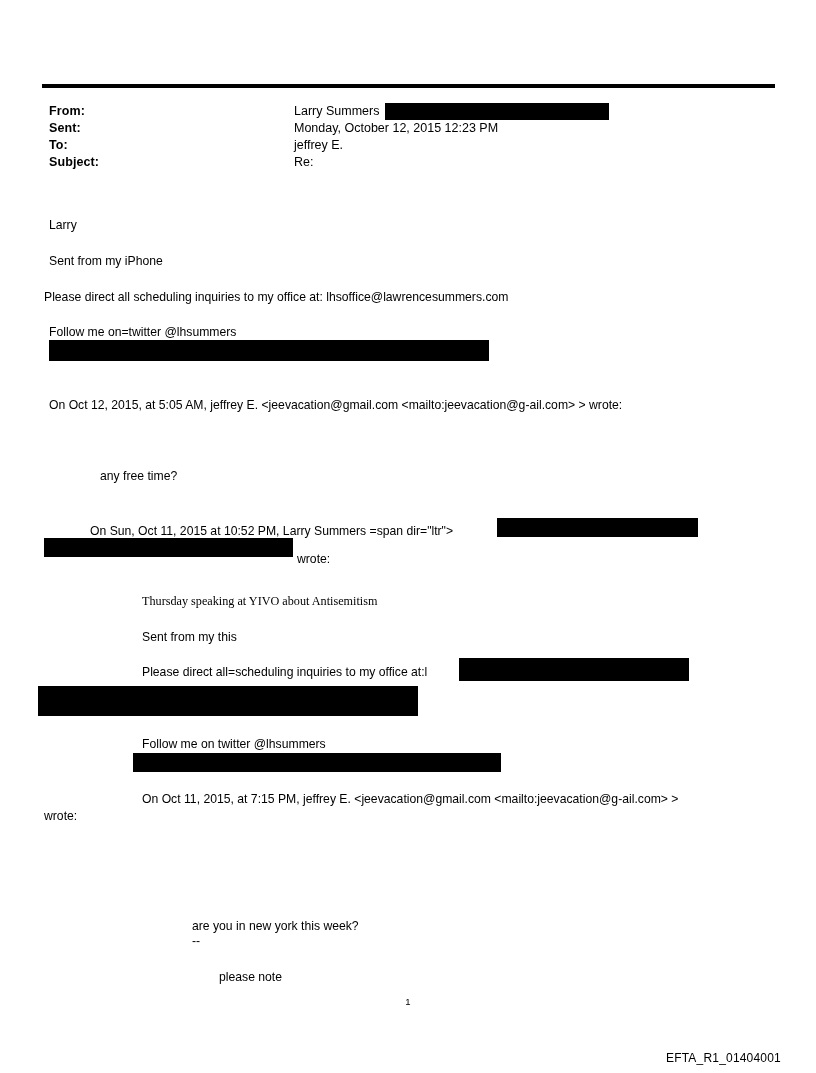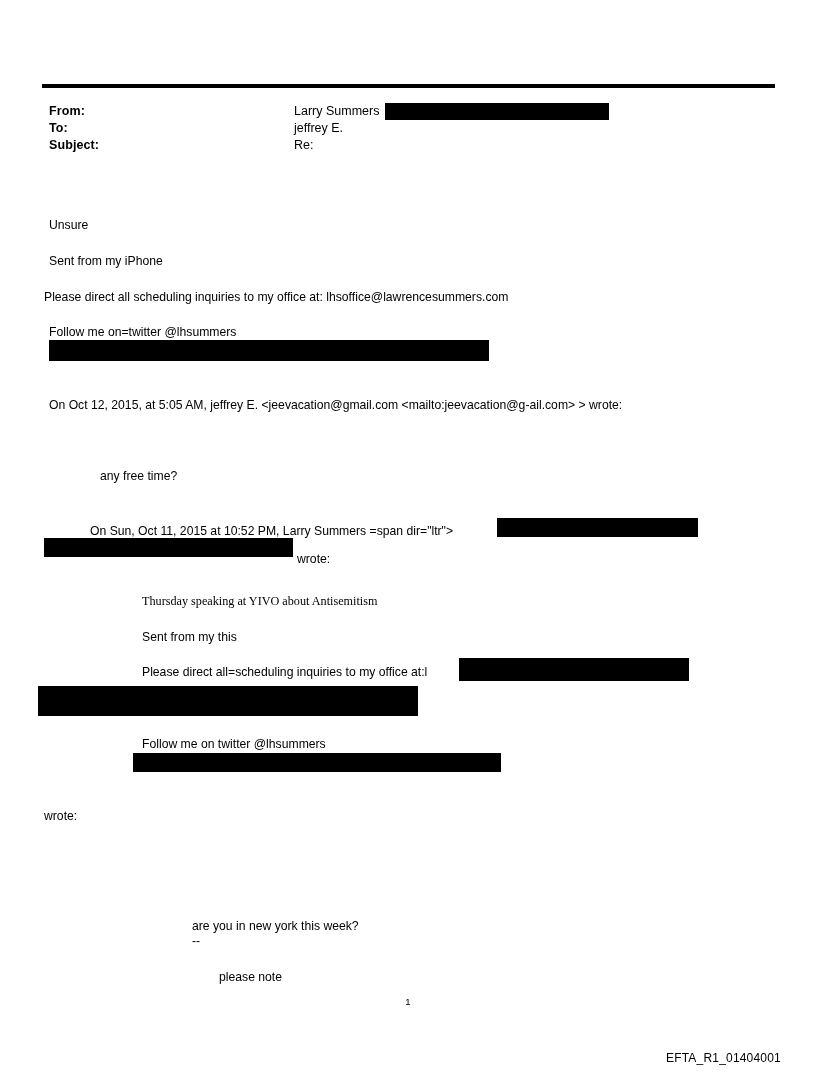--- a/index.html
+++ b/index.html
@@ -89,30 +89,34 @@
 
   <div class="rule"></div>
 
   <div class="hdr">
     <div class="hdr-row">
       <span class="hdr-label">From:</span>
       <span class="hdr-value">Larry Summers</span>
       <span class="redact" style="left:343px; top:-1px; width:224px; height:17px;"></span>
     </div>
     <div class="hdr-row">
+      <span class="hdr-label">Sent:</span>
+      <span class="hdr-value">Monday, October 12, 2015 12:23 PM</span>
+    </div>
+    <div class="hdr-row">
       <span class="hdr-label">To:</span>
       <span class="hdr-value">jeffrey E.</span>
     </div>
     <div class="hdr-row">
       <span class="hdr-label">Subject:</span>
       <span class="hdr-value">Re:</span>
     </div>
   </div>
 
-  <div class="body-text" style="left:49px; top:217px;">Unsure</div>
+  <div class="body-text" style="left:49px; top:217px;">Larry</div>
   <div class="body-text" style="left:49px; top:253px;">Sent from my iPhone</div>
   <div class="body-text" style="left:44px; top:289px;">Please direct all scheduling inquiries to my office at: lhsoffice@lawrencesummers.com</div>
   <div class="body-text" style="left:49px; top:324px;">Follow me on=twitter @lhsummers</div>
   <span class="redact" style="left:49px; top:340px; width:440px; height:21px;"></span>
 
   <div class="body-text" style="left:49px; top:397px;">On Oct 12, 2015, at 5:05 AM, jeffrey E. &lt;jeevacation@gmail.com &lt;mailto:jeevacation@g-ail.com&gt; &gt; wrote:</div>
 
   <div class="body-text" style="left:100px; top:468px;">any free time?</div>
 
   <div class="body-text" style="left:90px; top:523px;">On Sun, Oct 11, 2015 at 10:52 PM, Larry Summers =span dir="ltr"&gt;</div>
@@ -122,20 +126,21 @@
 
   <div class="body-text" style="left:142px; top:593px;font-family:Liberation Serif, serif;">Thursday speaking at YIVO about Antisemitism</div>
   <div class="body-text" style="left:142px; top:629px;">Sent from my this</div>
   <div class="body-text" style="left:142px; top:664px;">Please direct all=scheduling inquiries to my office at:l</div>
   <span class="redact" style="left:459px; top:658px; width:230px; height:23px;"></span>
   <span class="redact" style="left:38px; top:686px; width:380px; height:30px;"></span>
 
   <div class="body-text" style="left:142px; top:736px;">Follow me on twitter @lhsummers</div>
   <span class="redact" style="left:133px; top:753px; width:368px; height:19px;"></span>
 
+  <div class="body-text" style="left:142px; top:791px;">On Oct 11, 2015, at 7:15 PM, jeffrey E. &lt;jeevacation@gmail.com &lt;mailto:jeevacation@g-ail.com&gt; &gt;</div>
   <div class="body-text" style="left:44px; top:808px;">wrote:</div>
 
   <div class="body-text" style="left:192px; top:880px;margin-top:38px;">are you in new york this week?</div>
   <div class="body-text" style="left:192px; top:933px;">--</div>
   <div class="body-text" style="left:219px; top:969px;">please note</div>
 
   <div class="pageno">1</div>
   <div class="bates">EFTA_R1_01404001</div>
 
 </div>

